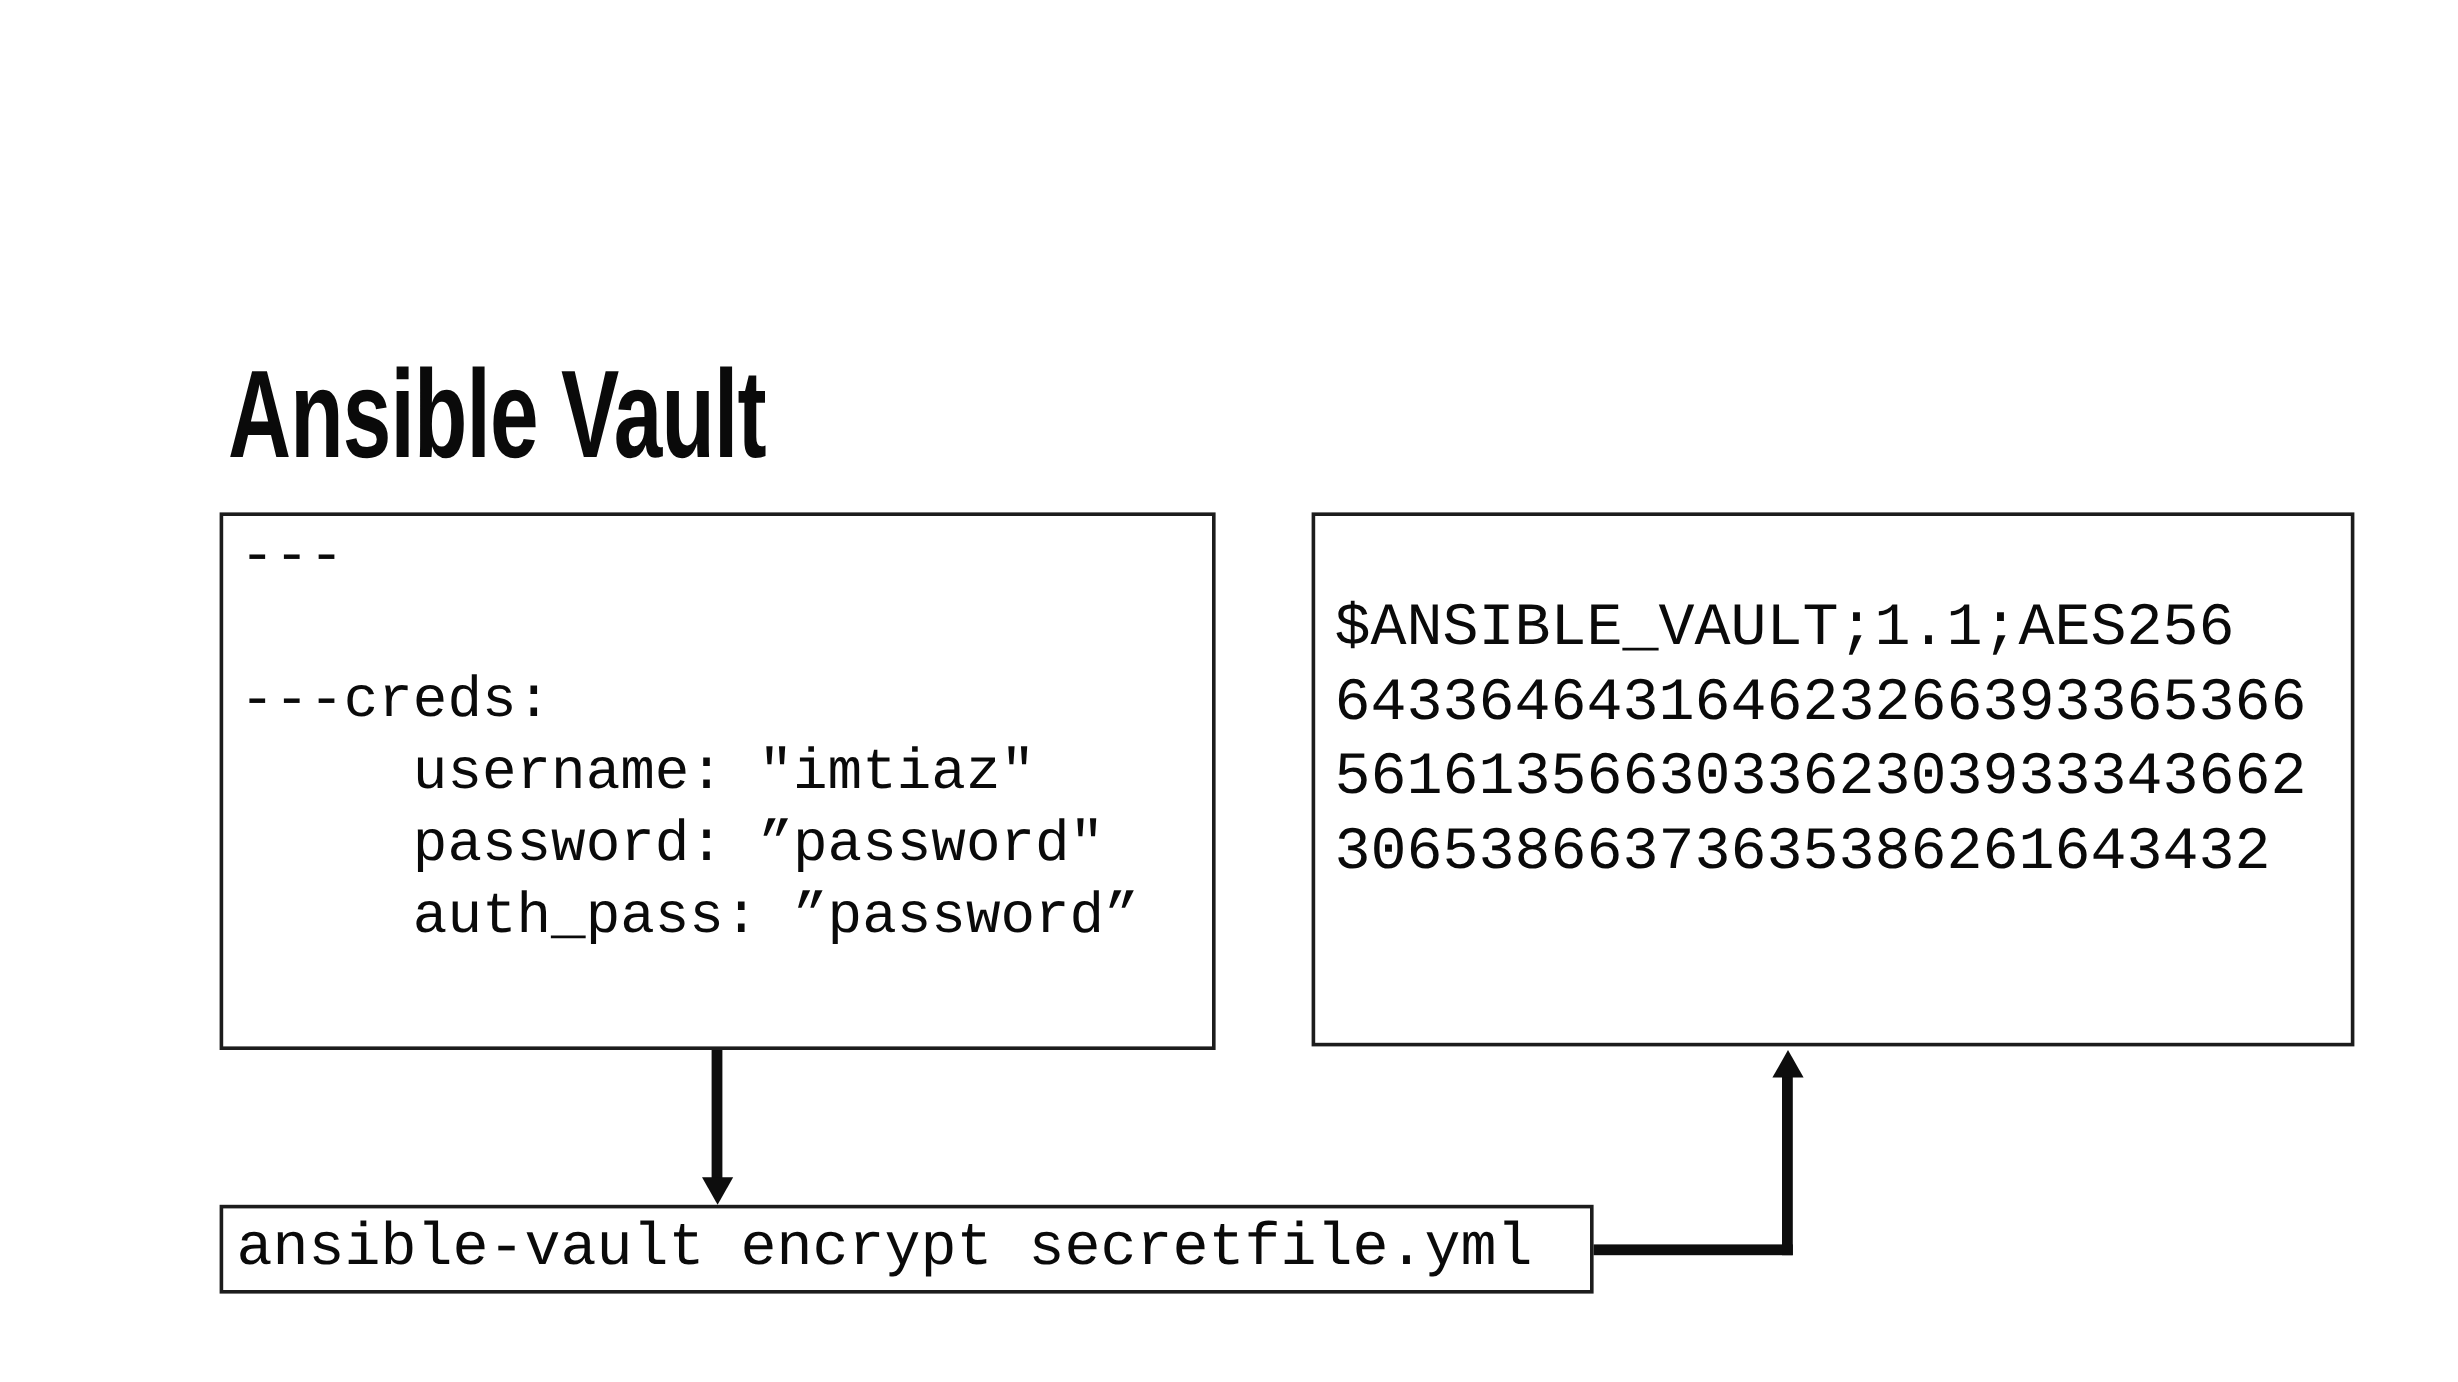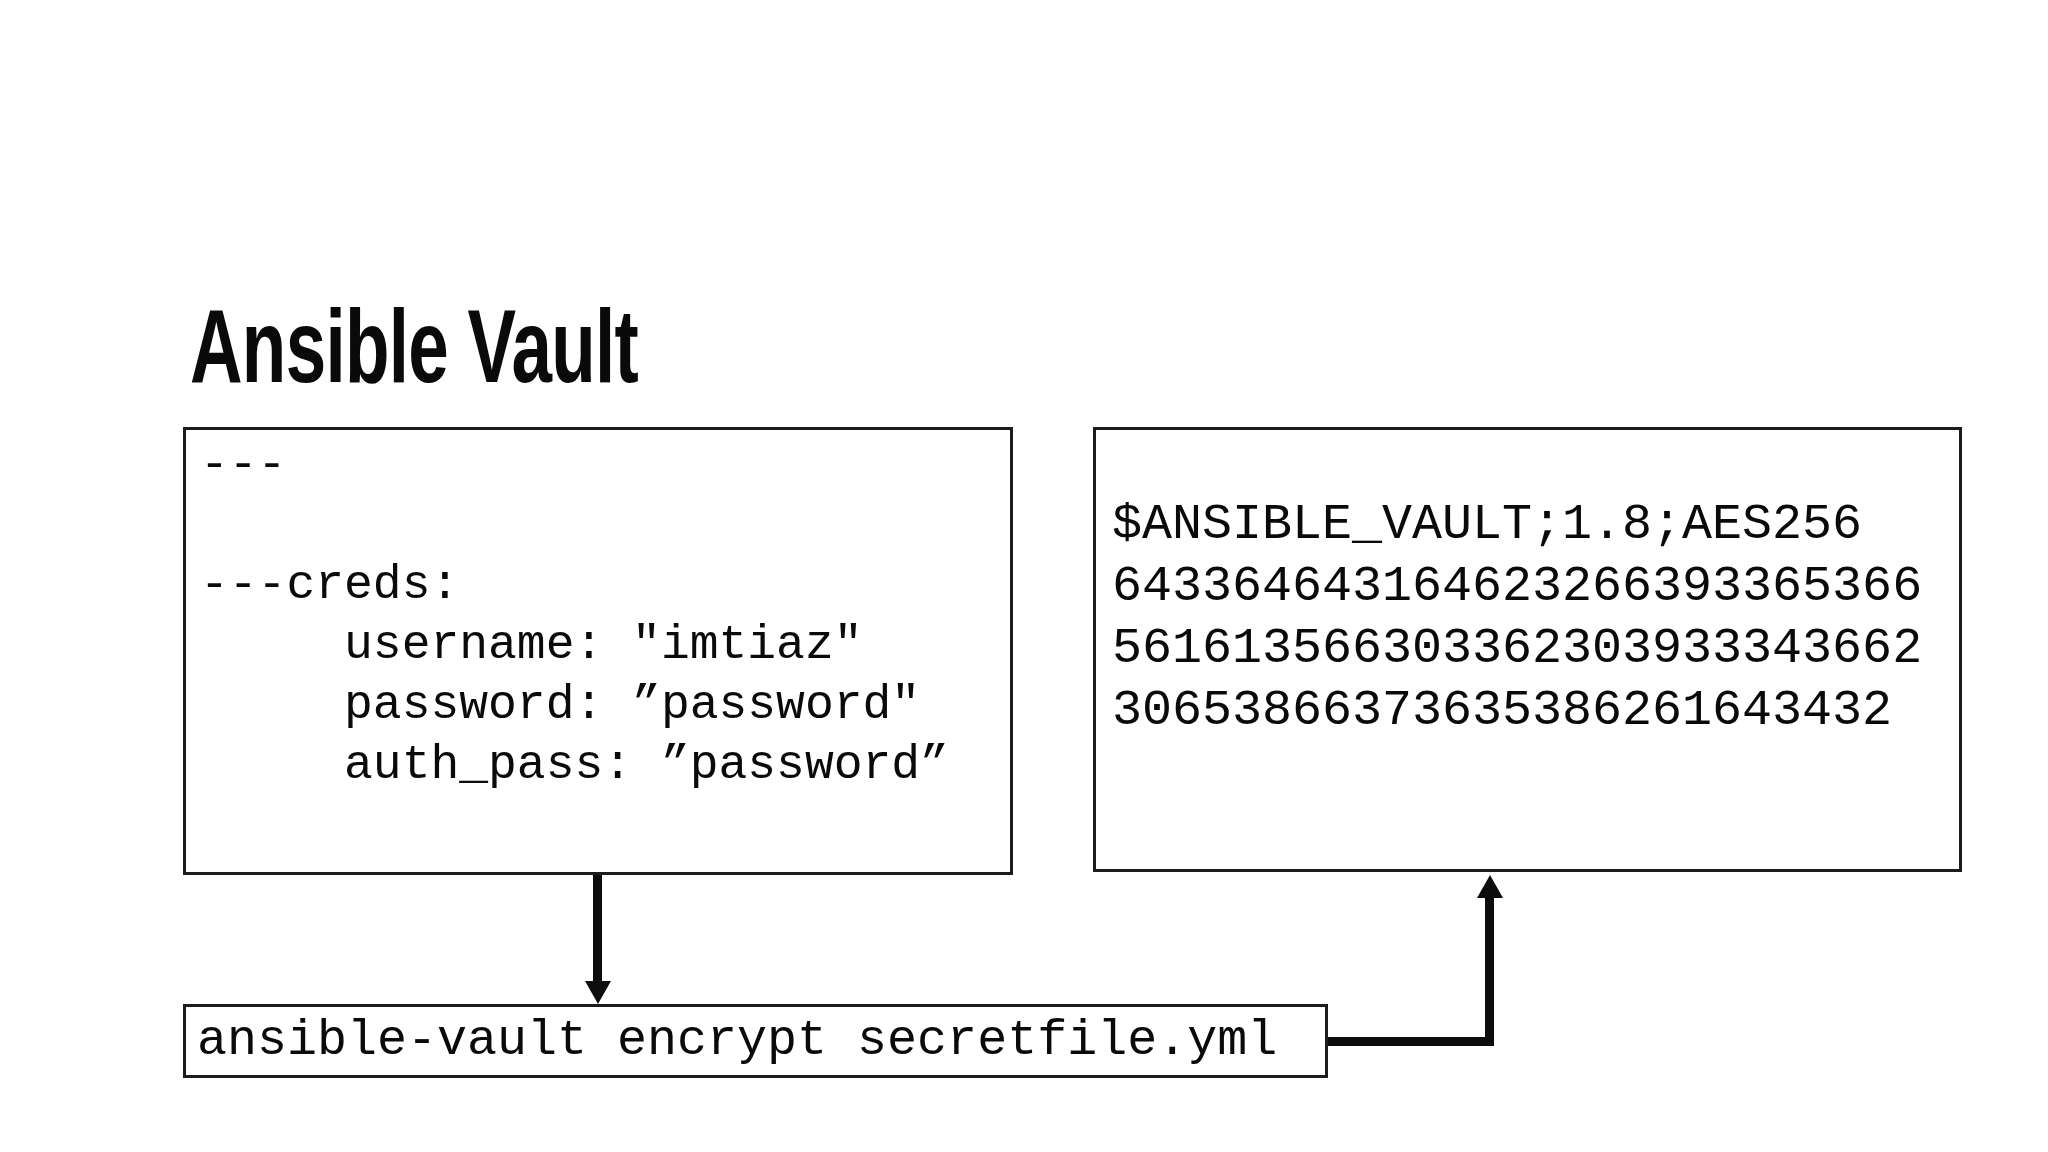--- a/index.html
+++ b/index.html
@@ -72,21 +72,21 @@
   <div class="box plain-box">
     <pre>---
 
 ---creds:
      username: "imtiaz"
      password: ”password"
      auth_pass: ”password”</pre>
   </div>
 
   <div class="box vault-box">
-    <pre>$ANSIBLE_VAULT;1.8;AES256
+    <pre>$ANSIBLE_VAULT;1.1;AES256
 643364643164623266393365366
 561613566303362303933343662
 30653866373635386261643432</pre>
   </div>
 
   <div class="box command-box">
     <pre>ansible-vault encrypt secretfile.yml</pre>
   </div>
 
   <div class="shaft down-arrow-shaft"></div>

